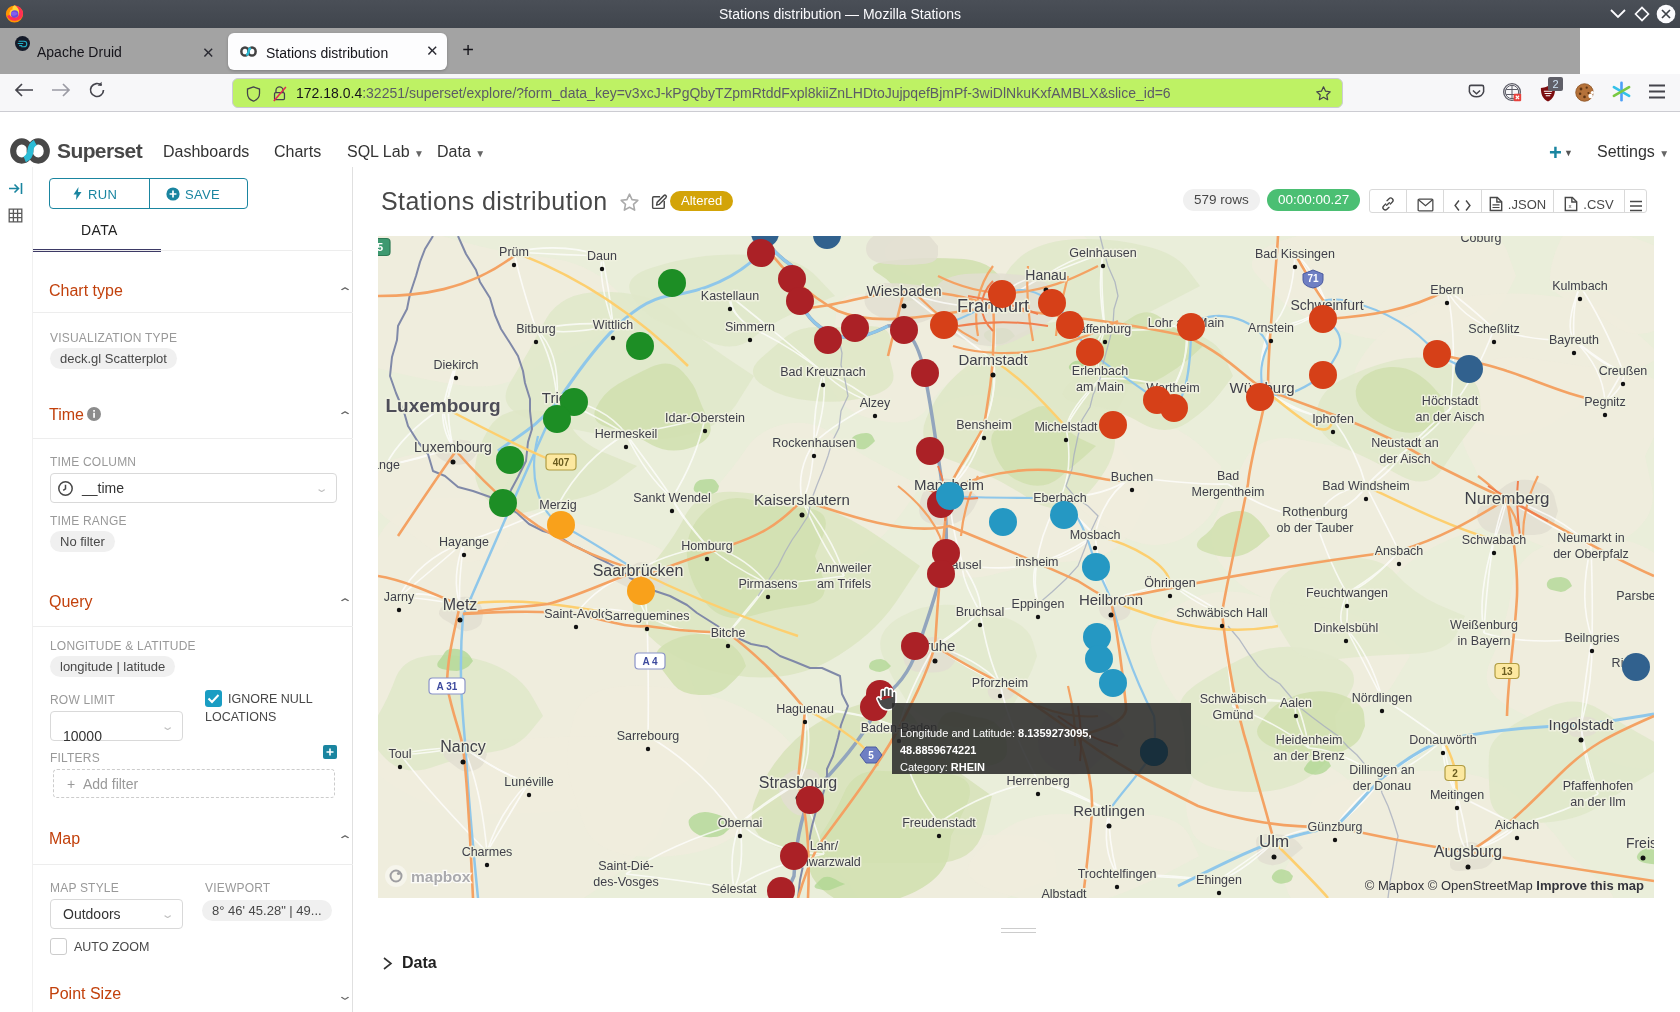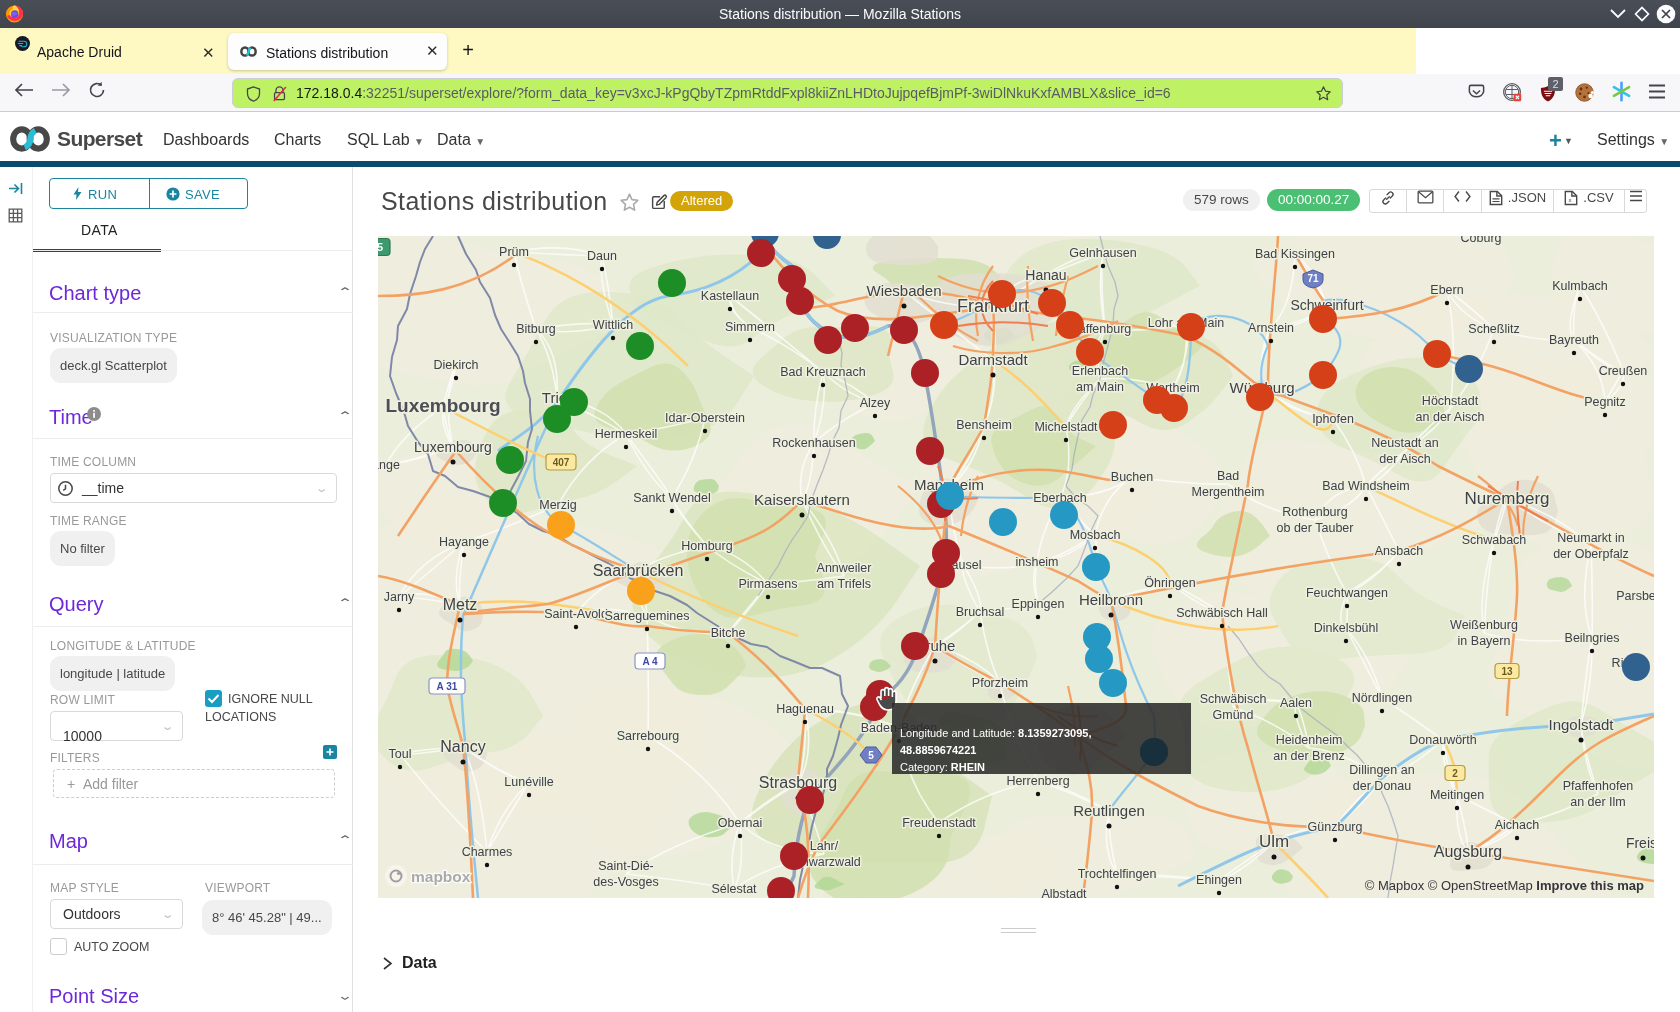--- a/index.html
+++ b/index.html
@@ -1,51 +1,51 @@
 <!DOCTYPE html>
 <html><head><meta charset="utf-8"><style>
 *{margin:0;padding:0;box-sizing:border-box}
 body{width:1680px;height:1012px;font-family:"Liberation Sans",sans-serif;background:#fff;overflow:hidden;position:relative}
 .abs{position:absolute}
 
 #titlebar{position:absolute;left:0;top:0;width:1680px;height:28px;background:linear-gradient(#4a4f57,#40454d)}
 #titlebar .t{position:absolute;left:0;right:0;top:6px;text-align:center;color:#fbfbfe;font-size:14px}
-#tabbar{position:absolute;left:0;top:28px;width:1416px;height:46px;background:#fef9c3}
+#tabbar{position:absolute;left:0;top:28px;width:1580px;height:46px;background:#a3a3a3}
 #tab1{position:absolute;left:4px;top:4px;width:222px;height:38px;border-radius:6px}
 #tab1 .x{position:absolute;left:198px;top:12px;color:#2b2b33;font-size:15px}
 #tab2{position:absolute;left:228px;top:5px;width:219px;height:37px;background:#fdfdfe;border-radius:6px;box-shadow:0 1px 3px rgba(0,0,0,.22)}
 .tabtxt{position:absolute;left:33px;top:12px;font-size:14px;color:#15141a;white-space:nowrap}
 #tab2 .x{position:absolute;left:198px;top:9px;color:#2b2b33;font-size:15px}
 #newtab{position:absolute;left:458px;top:13px;width:20px;height:20px;color:#15141a;font-size:20px;line-height:18px;text-align:center}
 #toolbar{position:absolute;left:0;top:74px;width:1680px;height:38px;background:#f7f7f9;border-bottom:1px solid #ccccd2}
 #urlbox{position:absolute;left:232px;top:78px;width:1111px;height:30px;background:#bef264;border:1px solid #ccccd4;border-radius:6px}
 #urltext{position:absolute;left:63px;top:6px;font-size:14px;color:#5b5b66;white-space:nowrap;overflow:hidden;width:1010px}
 #urltext b{color:#15141a;font-weight:normal}
 
-#snav{position:absolute;left:0;top:112px;width:1680px;height:55px;background:#fff;border-bottom:6px solid #0c4a6e}
+#snav{position:absolute;left:0;top:124px;width:1680px;height:55px;background:#fff;border-bottom:6px solid #0c4a6e}
 .snavitem{position:absolute;top:19px;font-size:16px;color:#333}
 
 #strip{position:absolute;left:0;top:167px;width:32px;height:845px;background:#fff}
 #panel{position:absolute;left:32px;top:167px;width:321px;height:845px;background:#fff;border-right:1px solid #e0e0e0;border-left:1px solid #f0f0f0}
 .btnrow{position:absolute;left:16px;top:11px;width:199px;height:31px;border:1px solid #1a85a0;border-radius:4px}
 .btnrow .div{position:absolute;left:99px;top:0;width:1px;height:29px;background:#1a85a0}
 .btnlabel{color:#1a85a0;font-size:13px;font-weight:normal;letter-spacing:.3px}
-.sechead{font-size:20px;color:#6d28d9;position:absolute;left:16px}
+.sechead{font-size:16px;color:#c2410c;position:absolute;left:16px}
 .chev{position:absolute;color:#666;font-size:12px;transform:scaleX(1.6)}
 .divider{position:absolute;left:0;width:321px;height:1px;background:#ededed}
 .ctlabel{position:absolute;left:17px;font-size:12px;color:#999;letter-spacing:.2px}
-.pill{position:absolute;background:#f0f0f0;border-radius:11px;font-size:13px;color:#484848;line-height:21px;padding:7px 10px;white-space:nowrap}
+.pill{position:absolute;background:#f0f0f0;border-radius:11px;font-size:13px;color:#484848;line-height:21px;padding:0 10px;white-space:nowrap}
 .selbox{position:absolute;left:17px;width:287px;height:30px;border:1px solid #d9d9d9;border-radius:4px;background:#fff;font-size:14px;color:#333}
 .selcaret{position:absolute;right:10px;top:8px;color:#bfbfbf;font-size:11px;transform:scaleX(1.5)}
 
 #main{position:absolute;left:353px;top:167px;width:1327px;height:845px;background:#fff}
 #charttitle{position:absolute;left:28px;top:20px;font-size:25px;color:#484848;letter-spacing:.4px}
 .hpill{position:absolute;top:22px;height:22px;border-radius:11px;font-size:13.5px;line-height:22px;padding:0 11px}
 #btngroup{position:absolute;left:1016px;top:22px;height:24px;display:flex;border:1px solid #d9d9d9;border-radius:3px}
-#btngroup .bg-btn{height:22px;border-right:1px solid #d9d9d9;display:flex;align-items:flex-start;justify-content:center;color:#484848;font-size:13px}
+#btngroup .bg-btn{height:22px;border-right:1px solid #d9d9d9;display:flex;align-items:flex-end;justify-content:center;color:#484848;font-size:13px}
 #btngroup .bg-btn:last-child{border-right:none}
 
 #tooltip{position:absolute;left:539px;top:536px;width:299px;height:71px;background:rgba(42,42,42,.87);color:#fff;font-size:11px;line-height:17px;padding:22px 8px}
 
 #datapanel{position:absolute;left:0px;top:780px;width:1327px;height:65px;background:#fff}
 </style></head>
 <body>
 
 <div id="titlebar">
   <svg class="abs" style="left:4px;top:3px" width="21" height="21" viewBox="0 0 21 21">

